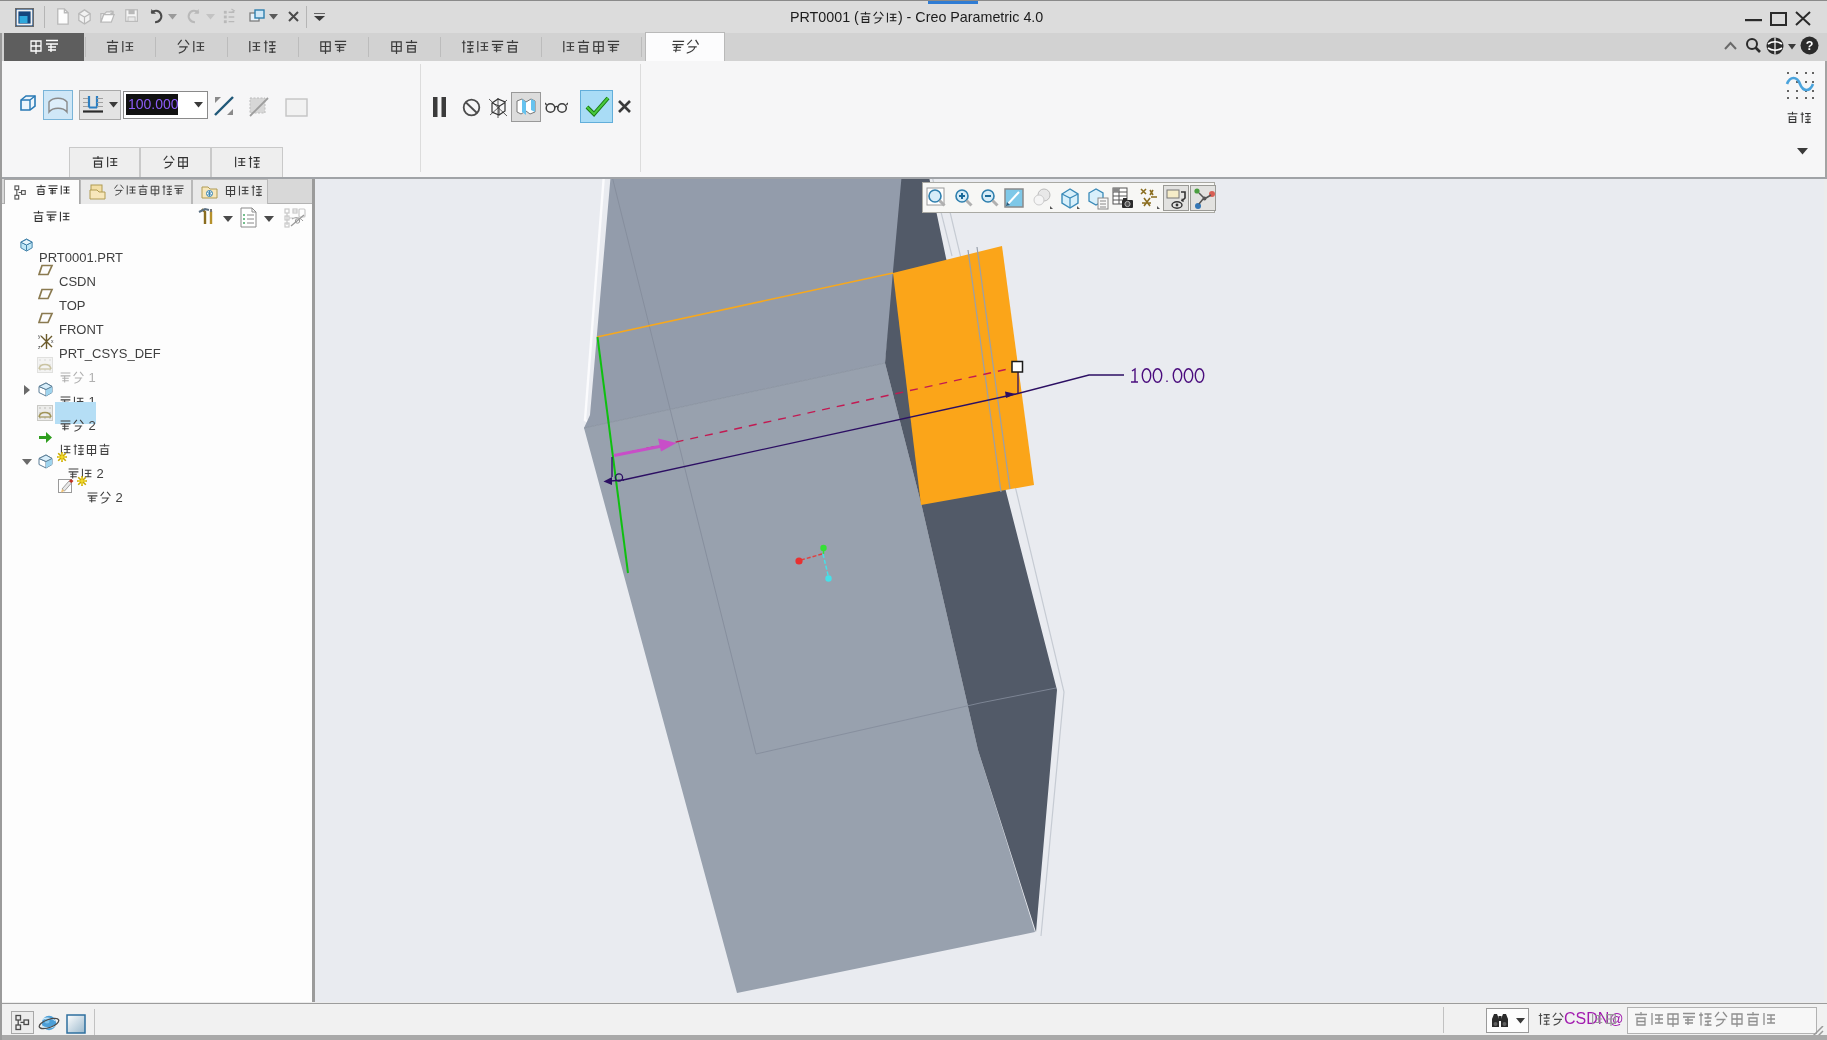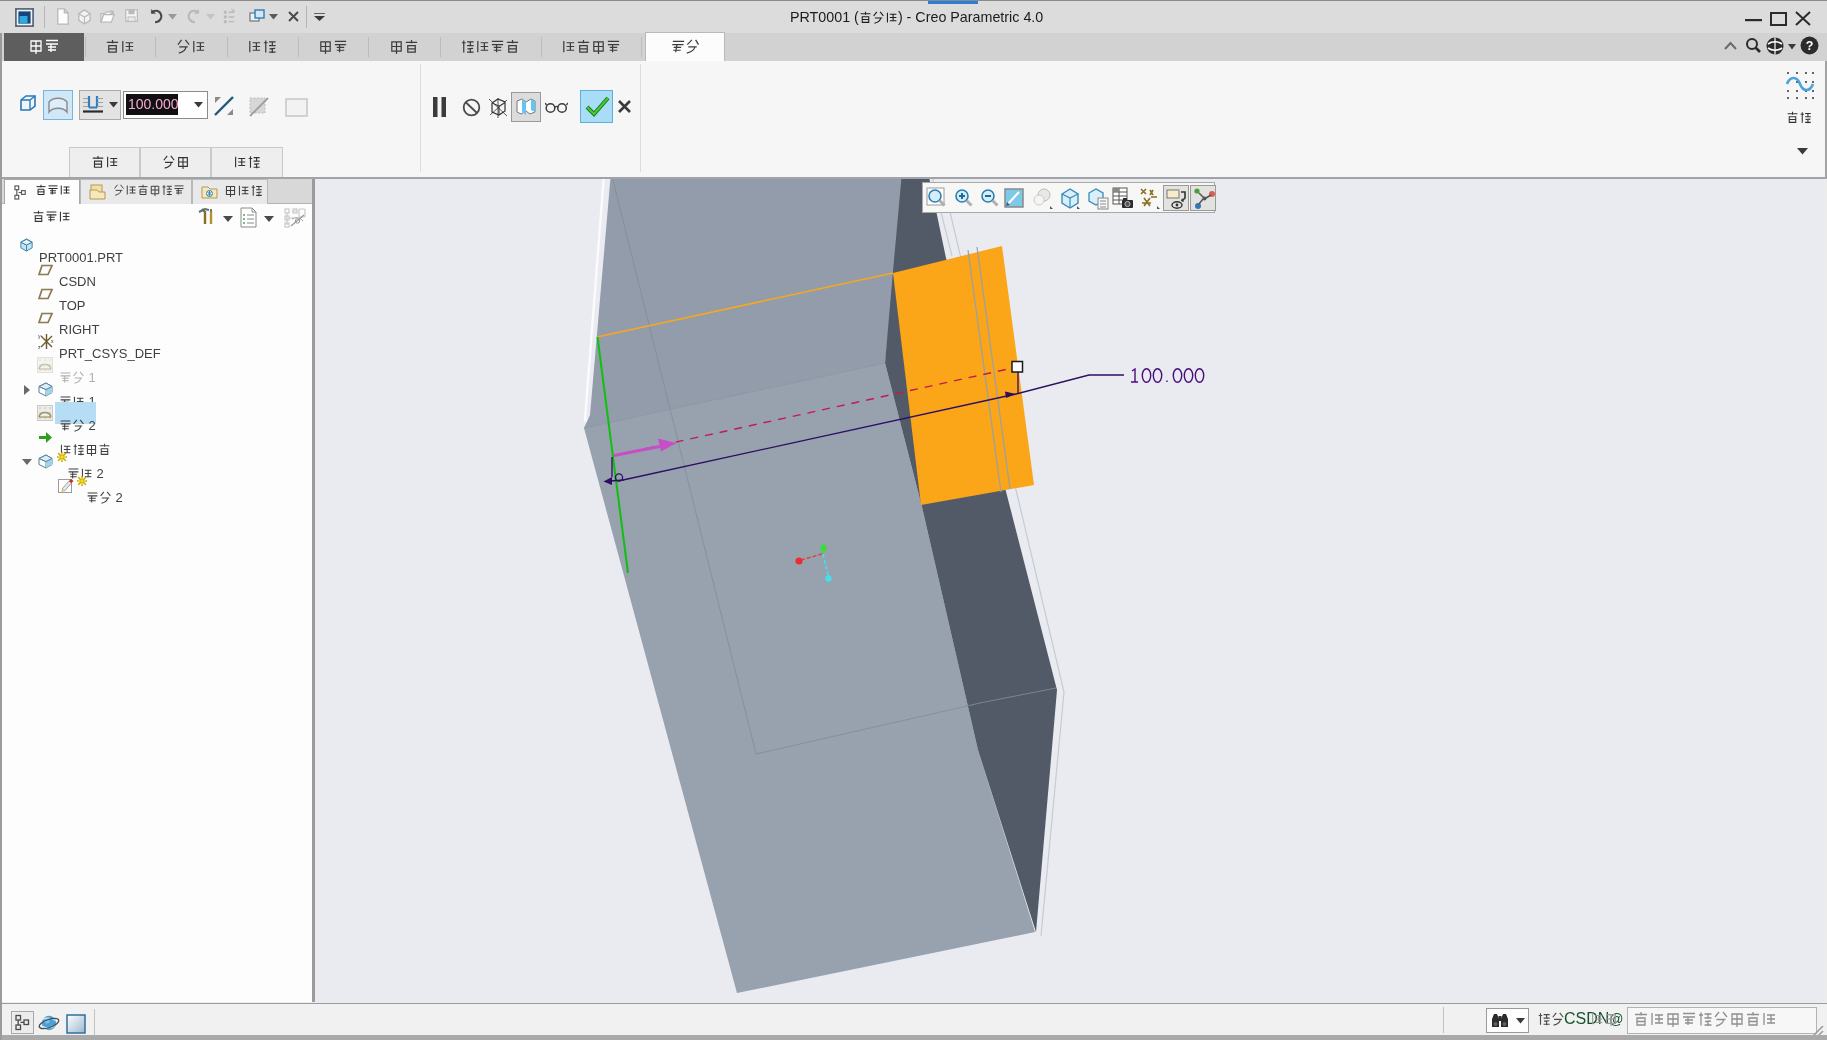--- a/index.html
+++ b/index.html
@@ -247,21 +247,21 @@
       <div class="abs" style="left:104px;top:29px;width:15px;height:30px;background:#e3e3e3;border:1px solid #a9a9a9;border-left:none"></div>
       <svg class="abs" style="left:80px;top:33px" width="22" height="22" viewBox="0 0 22 22">
         <path d="M1 17.5h20" stroke="#2b2b2b" stroke-width="2.2"></path>
         <path d="M7 2v11.5m8-11.5v11.5M7 13.5h8" stroke="#2d7fc1" stroke-width="2.2" fill="none"></path>
         <path d="M1 4.5h5m9 0h6M1 8.5h5m9 0h6M1 12.5h5m9 0h6" stroke="#a0a0a0" stroke-width="1.2"></path>
       </svg>
       <svg class="abs" style="left:107px;top:41px" width="9" height="6" viewBox="0 0 9 6">
         <path d="M0 0h9L4.5 5.5z" fill="#3a3a3a"></path>
       </svg>
       <div class="abs" style="left:121px;top:30px;width:85px;height:28px;background:#fff;border:1px solid #8a8a8a"></div>
-      <div class="abs" style="left:124px;top:33px;width:52px;height:21px;background:#111;color:#f9a8d4;font-size:14px;line-height:21px;padding-left:2px">100.000</div>
+      <div class="abs" style="left:124px;top:33px;width:52px;height:21px;background:#111;color:#8b5cf6;font-size:14px;line-height:21px;padding-left:2px">100.000</div>
       <svg class="abs" style="left:192px;top:41px" width="9" height="6" viewBox="0 0 9 6">
         <path d="M0 0h9L4.5 5.5z" fill="#3a3a3a"></path>
       </svg>
       <svg class="abs" style="left:210px;top:33px" width="24" height="24" viewBox="0 0 24 24">
         <path d="M3 21L21 3" stroke="#1f5878" stroke-width="2.4"></path>
         <path d="M3 9V3h6z" fill="#8a8a8a"></path>
         <path d="M21 15v6h-6z" fill="#8a8a8a"></path>
       </svg>
       <svg class="abs" style="left:246px;top:35px" width="22" height="22" viewBox="0 0 22 22">
         <rect x="2" y="2" width="15" height="15" fill="#d7d7d7" stroke="#bdbdbd" stroke-dasharray="2 1.5"></rect>
@@ -446,21 +446,21 @@
       <div class="trow" style="top:49px">
         <svg class="abs" style="left:36px;top:6px" width="16" height="12" viewBox="0 0 16 12">
           <path d="M4 1.5h10l-4 9H1z" fill="none" stroke="#8a7a50" stroke-width="1.7"></path>
         </svg>
         <span class="lbl" style="left:57px">TOP</span>
       </div>
       <div class="trow" style="top:73px">
         <svg class="abs" style="left:36px;top:6px" width="16" height="12" viewBox="0 0 16 12">
           <path d="M4 1.5h10l-4 9H1z" fill="none" stroke="#8a7a50" stroke-width="1.7"></path>
         </svg>
-        <span class="lbl" style="left:57px">RIGHT</span>
+        <span class="lbl" style="left:57px">FRONT</span>
       </div>
       <div class="trow" style="top:97px">
         <svg class="abs" style="left:36px;top:3px" width="17" height="17" viewBox="0 0 17 17">
           <path d="M3 3l11 11M14 3L3 14M8.5 1v15" stroke="#6b5a2a" stroke-width="1.4"></path>
           <text x="0" y="5" font-size="5" fill="#333">y</text>
           <text x="0" y="16" font-size="5" fill="#333">z</text>
           <text x="13" y="10" font-size="5" fill="#333">x</text>
         </svg>
         <span class="lbl" style="left:57px">PRT_CSYS_DEF</span>
       </div>
@@ -742,21 +742,21 @@
         <circle cx="13.5" cy="12" r="2" fill="#fff" opacity="0.25"></circle>
       </svg>
       <svg class="abs" style="left:1516px;top:14px" width="9" height="6" viewBox="0 0 9 6">
         <path d="M0 0h9L4.5 5.5z" fill="#3a3a3a"></path>
       </svg>
       <div class="abs" style="left:1537px;top:8px;color:#4a4a4a;font-size:13px"><svg class="k" style="vertical-align:-2px" width="14" height="14" viewBox="0 0 16 16">
           <use href="#ke"></use>
         </svg><svg class="k" style="vertical-align:-2px" width="14" height="14" viewBox="0 0 16 16">
           <use href="#kb"></use>
         </svg></div>
-      <div class="abs" style="left:1564px;top:6px;color:#14532d;font-size:16px">CSDN<span style="font-size:14px">@</span></div>
+      <div class="abs" style="left:1564px;top:6px;color:#a21caf;font-size:16px">CSDN<span style="font-size:14px">@</span></div>
       <div class="abs" style="left:1590px;top:8px;color:#9a9a9a;font-size:13px"><svg class="k" style="vertical-align:-2px" width="14" height="14" viewBox="0 0 16 16">
           <use href="#kc"></use>
         </svg><svg class="k" style="vertical-align:-2px" width="14" height="14" viewBox="0 0 16 16">
           <use href="#kd"></use>
         </svg></div>
       <div class="abs" style="left:1627px;top:3px;width:190px;height:27px;background:rgba(252,252,252,0.6);border:1px solid #b2b2b2"></div>
       <div class="abs" style="left:1633px;top:7px;color:#8f8f8f;font-size:14px;letter-spacing:3px"><svg class="k" style="vertical-align:-3px" width="16" height="16" viewBox="0 0 16 16">
           <use href="#ka"></use>
         </svg><svg class="k" style="vertical-align:-3px" width="16" height="16" viewBox="0 0 16 16">
           <use href="#kc"></use>

